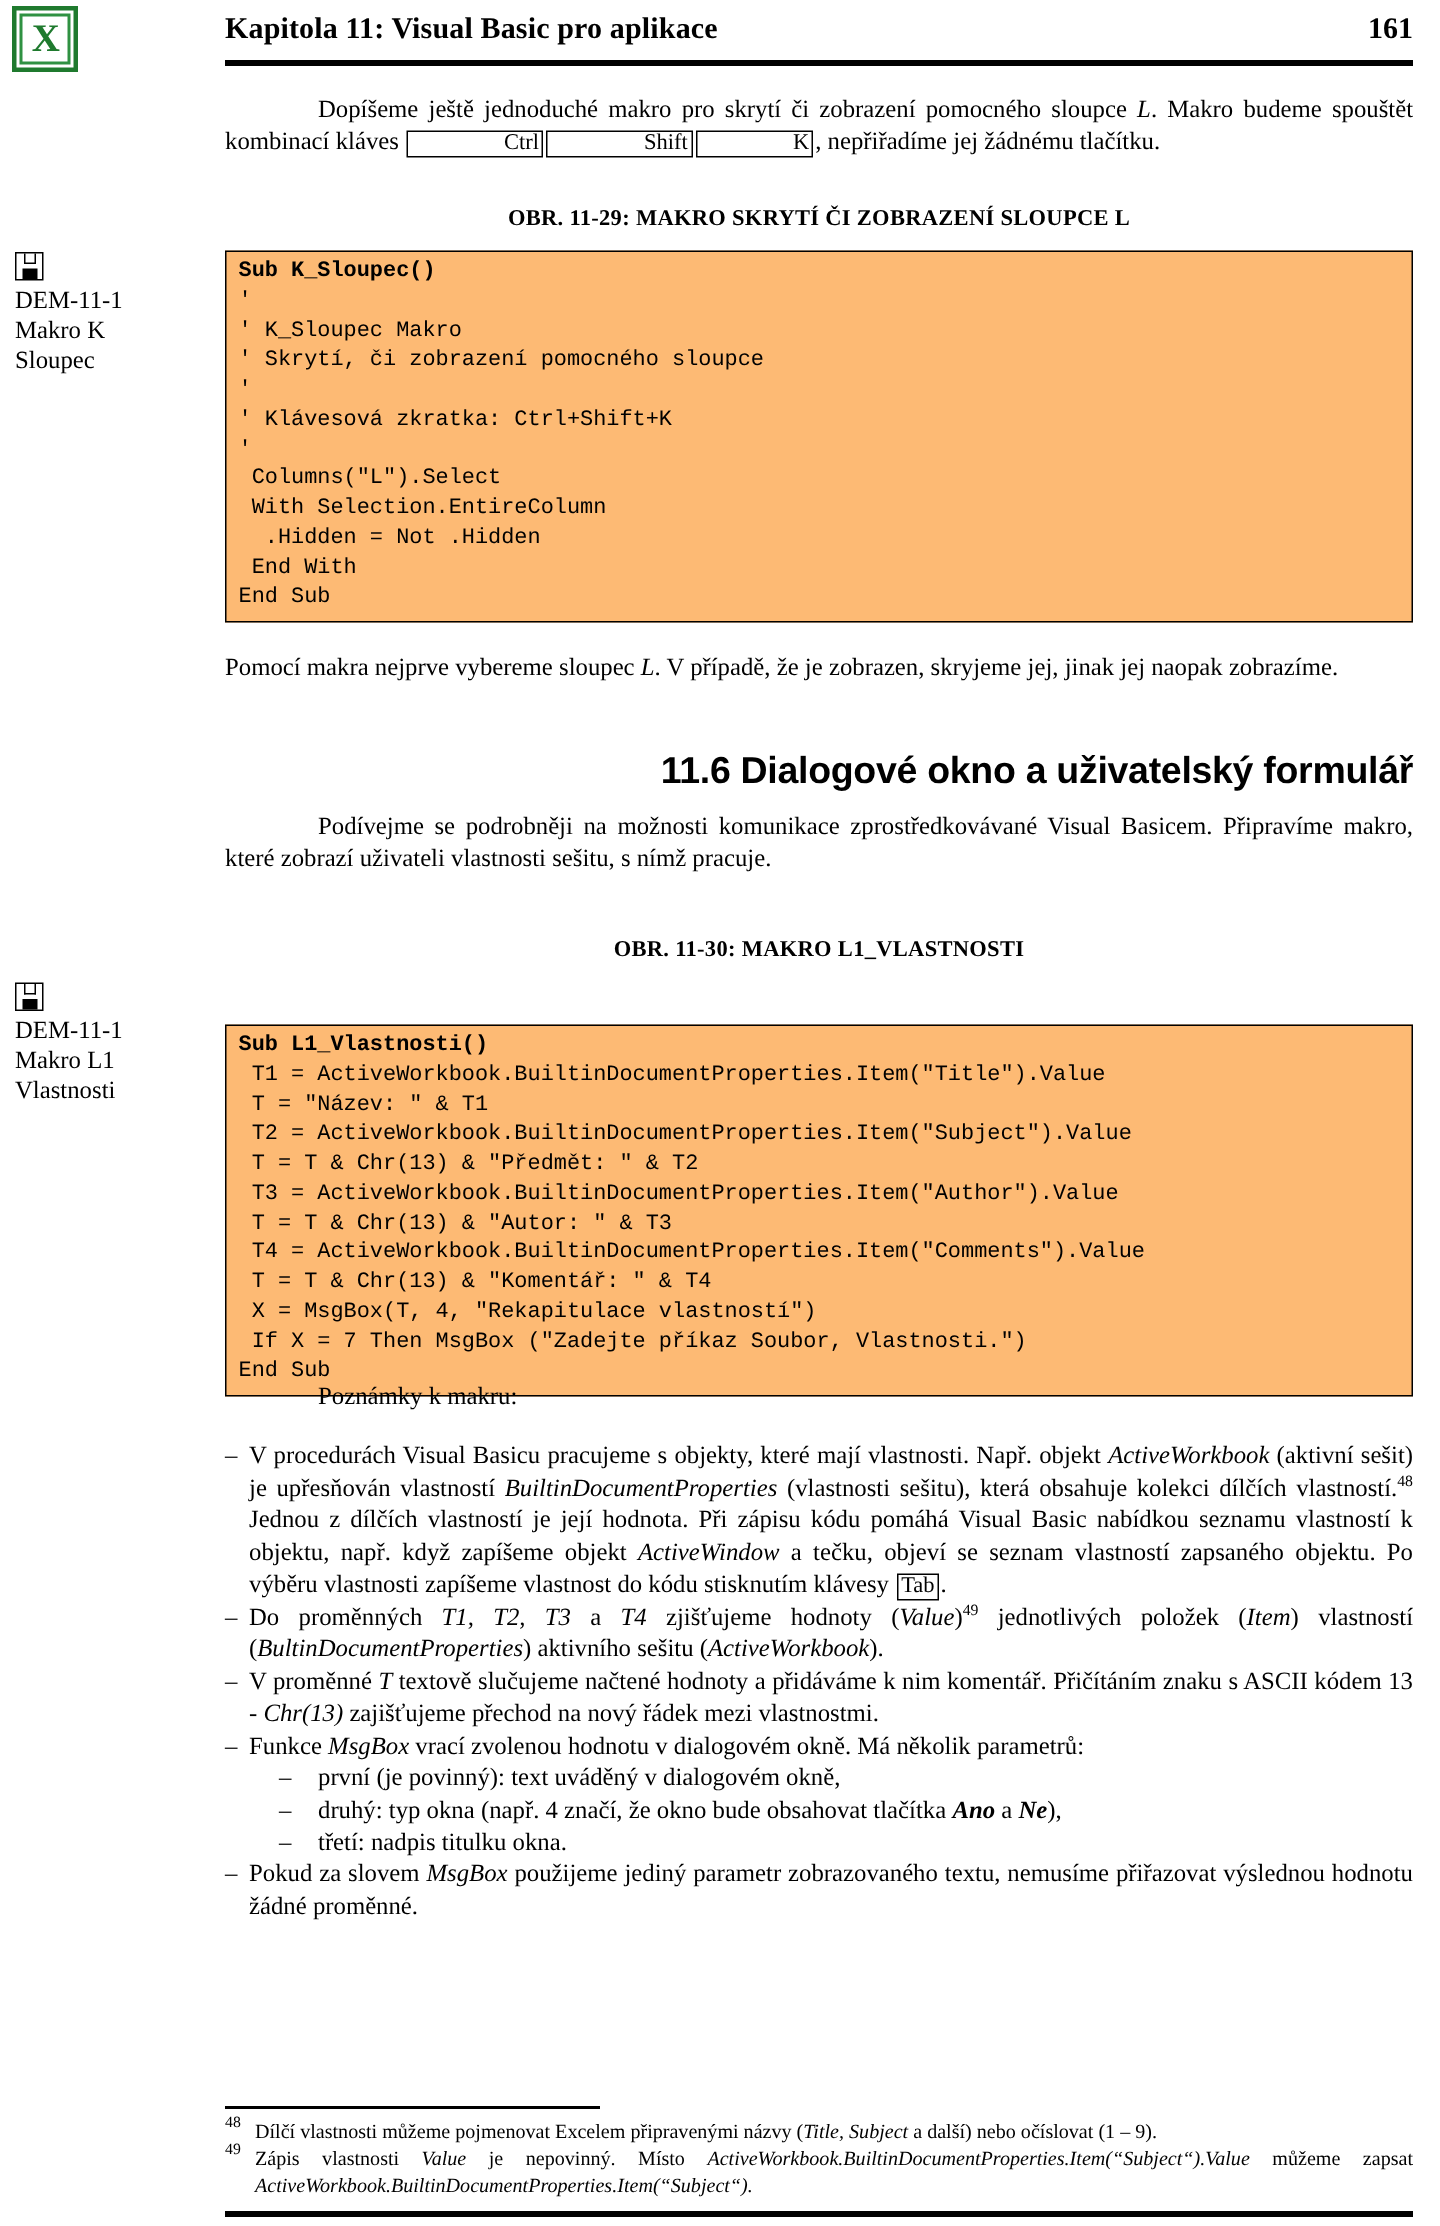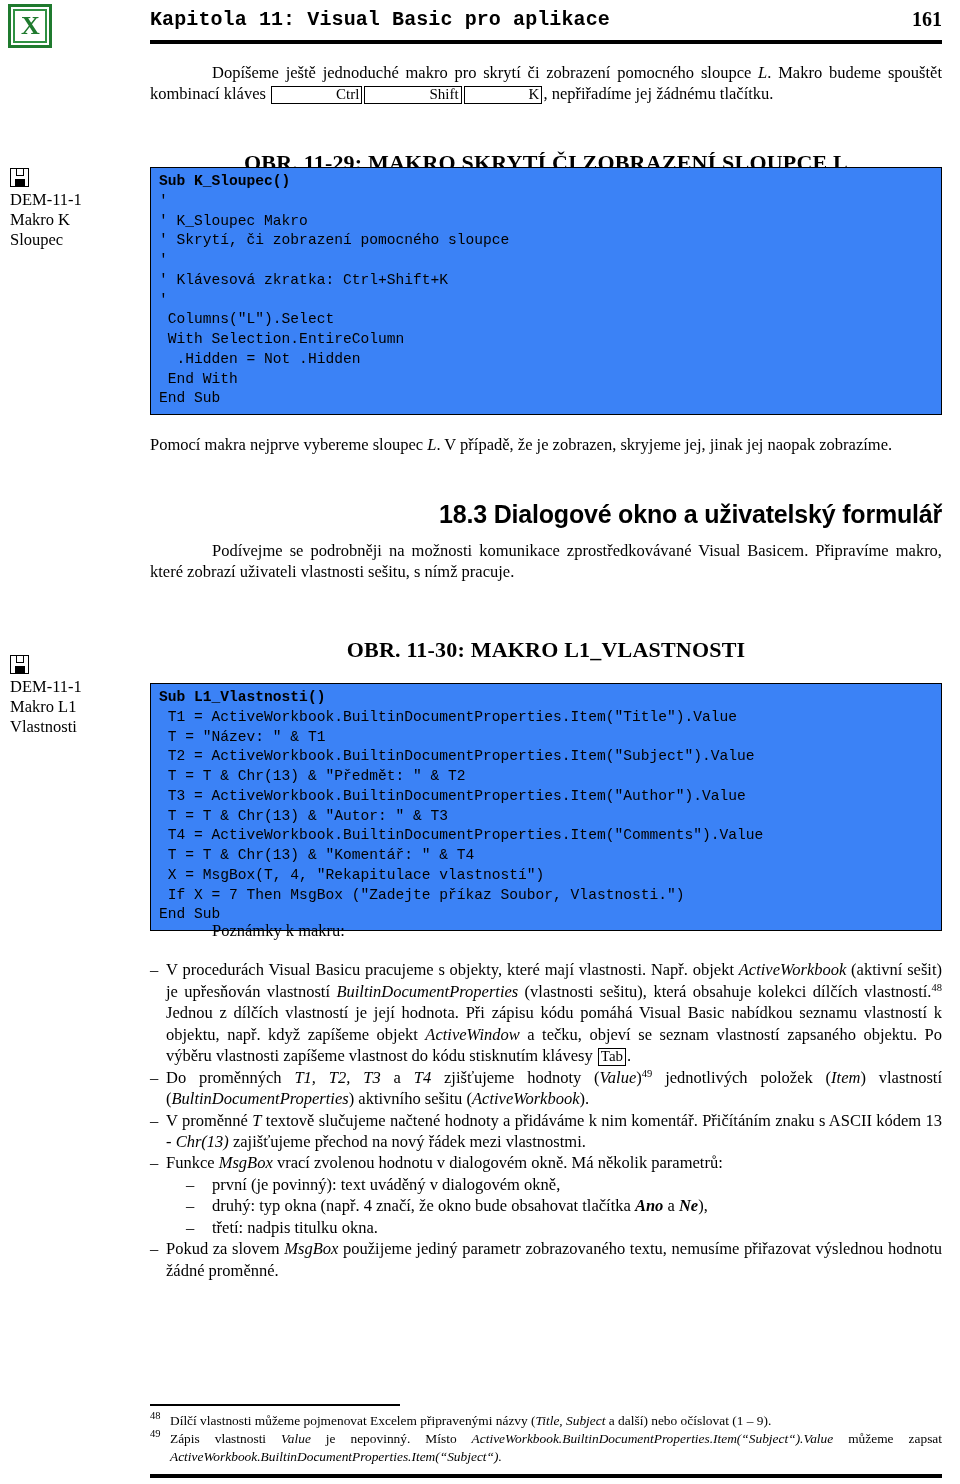--- a/index.html
+++ b/index.html
@@ -48,21 +48,20 @@
     line-height: 1;
     color: #1f7a2e;
     letter-spacing: -1px;
   }
   .header-title {
     position: absolute;
     left: 150px; top: 8px;
     font-size: 20px;
     font-weight: bold;
     letter-spacing: 0.1px;
-    font-family: Liberation Mono, monospace;
   }
   .header-pageno {
     position: absolute;
     right: 18px; top: 8px;
     font-size: 20px;
     font-weight: bold;
   }
   .header-rule {
     position: absolute;
     left: 150px; top: 40px;
@@ -93,32 +92,32 @@
     padding: 0 2px;
     line-height: 1.05;
     font-size: 15px;
     margin: 0 1px;
     vertical-align: baseline;
     font-family: Liberation Serif, serif;
   }
 
   
   .fig-caption {
-    margin: 16px;
+    margin: 4px;
     text-align: center;
-    font-size: 22px;
+    font-size: 15px;
     font-weight: bold;
     font-variant: small-caps;
     letter-spacing: 0.2px;
   }
 
   
   .code-block {
     border: 1.5px solid #000000;
-    background: #3b82f6;
+    background: #fdba74;
     box-sizing: border-box;
     padding: 4px 6px 5px 8px;
     font-family: "Liberation Mono", "DejaVu Sans Mono", monospace;
     font-size: 14.6px;
     line-height: 1.355;
     white-space: pre;
     color: #000000;
   }
   .code-block .sig { font-weight: bold; }
 
@@ -276,21 +275,21 @@
   .Hidden = Not .Hidden
  End With
 End Sub</span></div>
 </div>
 
 <div class="content" style="top:434px;">
   <p class="body"><span>Pomocí makra nejprve vybereme sloupec </span><span class="it">L</span><span>. V případě, že je zobrazen, skryjeme jej, jinak jej naopak zobrazíme.</span></p>
 </div>
 
 <div class="content" style="top:500px;">
-  <h2 class="section">18.3 Dialogové okno a uživatelský formulář</h2>
+  <h2 class="section">11.6 Dialogové okno a uživatelský formulář</h2>
   <p class="body indent" style="margin-top:11px;">Podívejme se podrobněji na možnosti komunikace zprostředkovávané Visual Basicem. Připravíme makro, které zobrazí uživateli vlastnosti sešitu, s nímž pracuje.</p>
 </div>
 
 <div class="content" style="top:621px;">
   <p class="fig-caption">OBR. 11-30: MAKRO L1_VLASTNOSTI</p>
 </div>
 
 <div class="margin-note" style="top:655px;">
   <span class="disk-icon"></span>
   <span class="mn-line">DEM-11-1</span>

